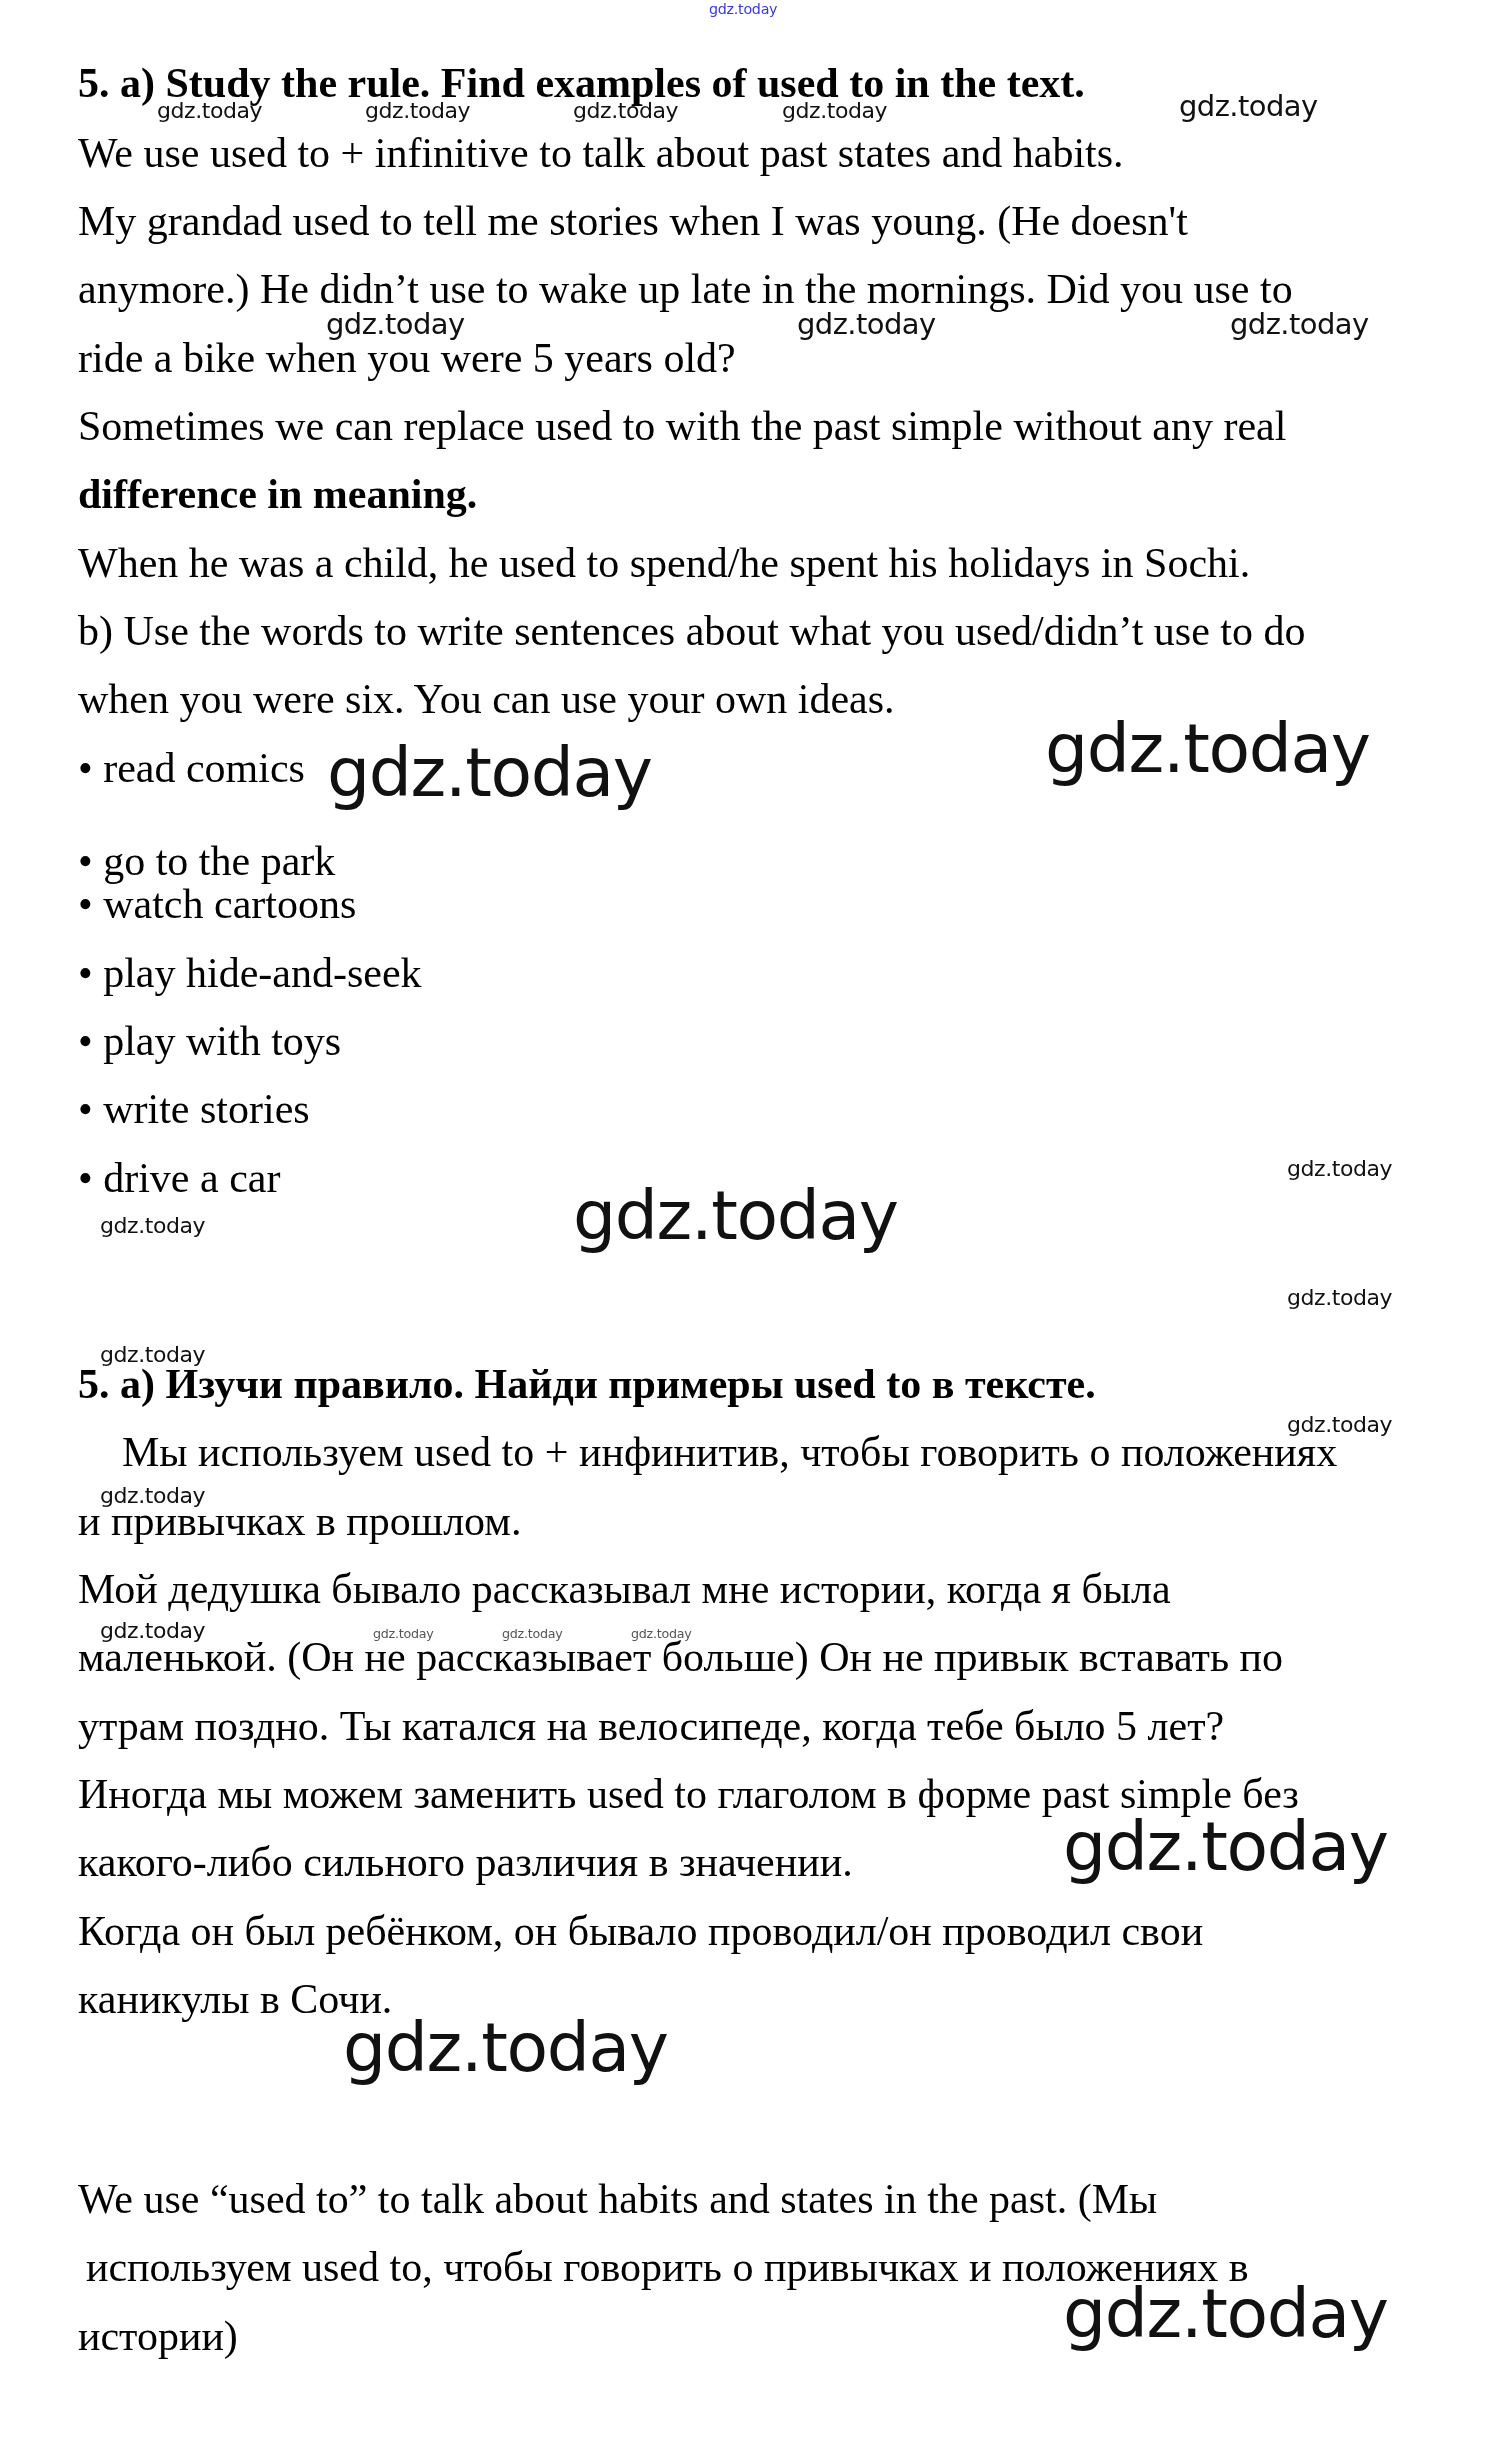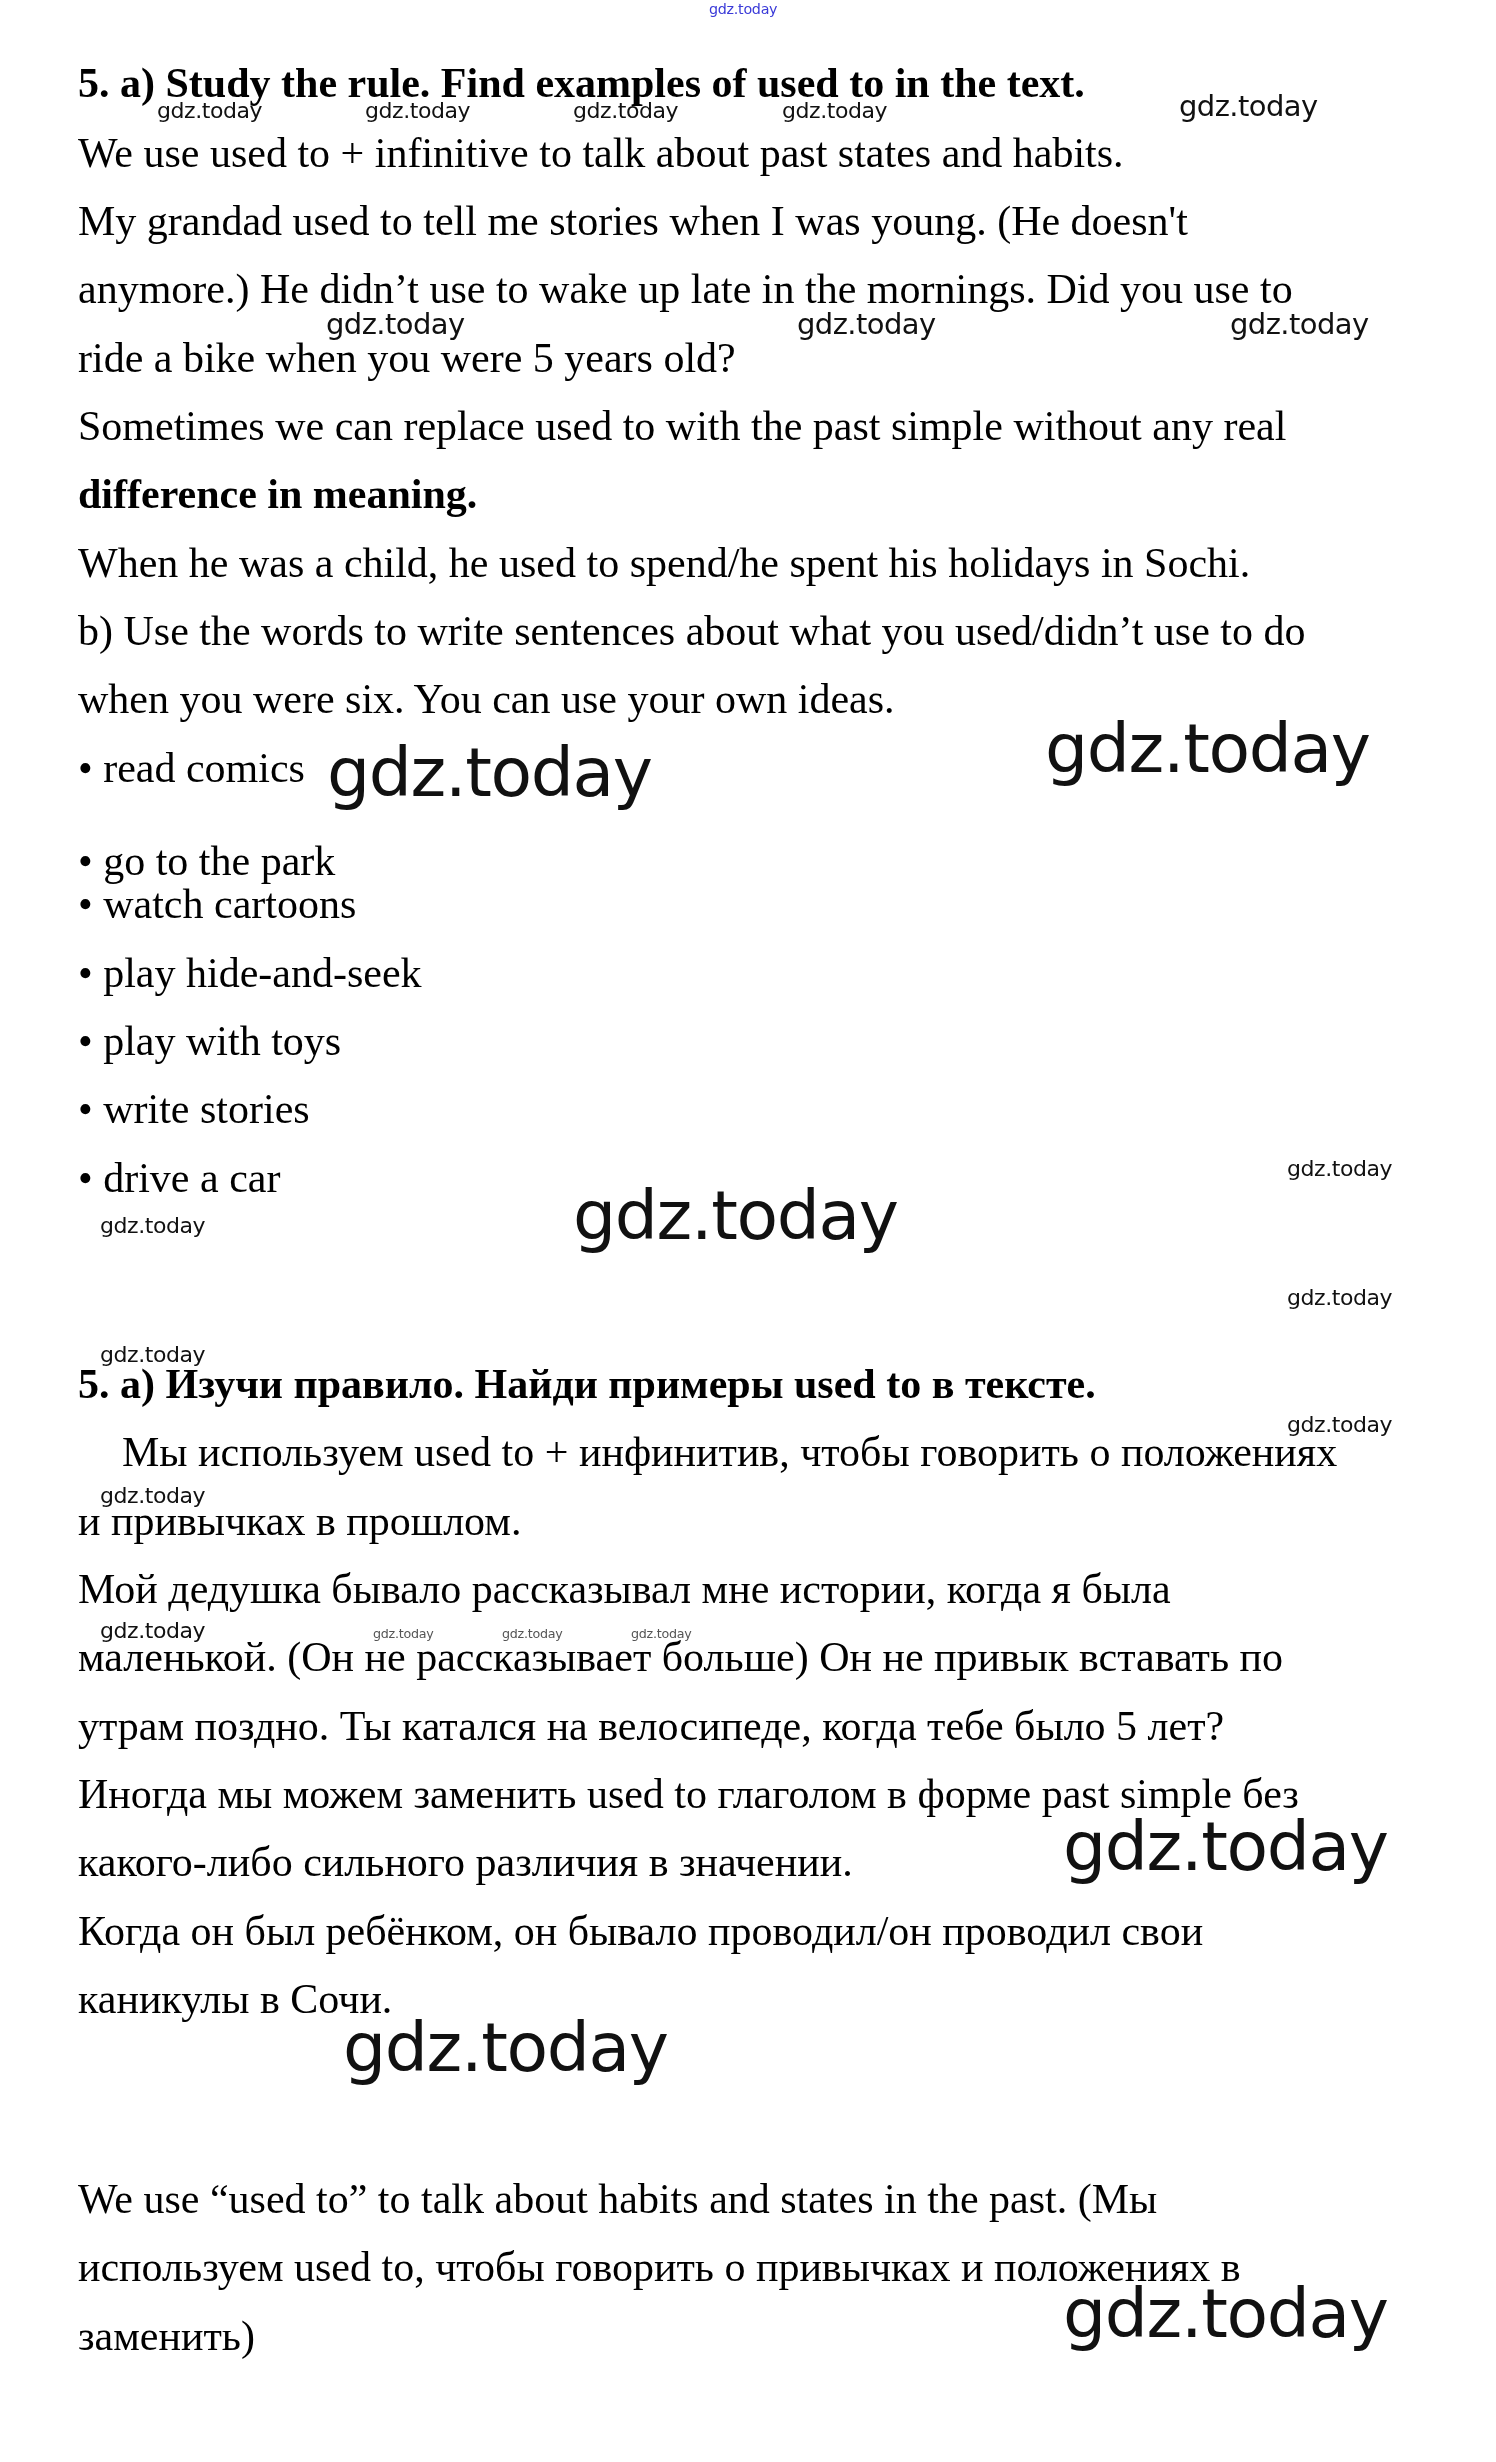--- a/index.html
+++ b/index.html
@@ -70,16 +70,16 @@
 <div class="line" style="top:1636px;">маленькой. (Он не рассказывает больше) Он не привык вставать по</div>
 <div class="line" style="top:1705px;">утрам поздно. Ты катался на велосипеде, когда тебе было 5 лет?</div>
 <div class="line" style="top:1773px;">Иногда мы можем заменить used to глаголом в форме past simple без</div>
 <div class="line" style="top:1841px;">какого-либо сильного различия в значении.</div>
 <div class="wm wm-l" style="left:1063px; top:1813px;">gdz.today</div>
 <div class="line" style="top:1910px;">Когда он был ребёнком, он бывало проводил/он проводил свои</div>
 <div class="line" style="top:1978px;">каникулы в Сочи.</div>
 <div class="wm wm-l" style="left:343px; top:2014px;">gdz.today</div>
 
 <div class="line" style="top:2178px;">We use “used to” to talk about habits and states in the past. (Мы</div>
-<div class="line" style="top:2246px;">используем used to, чтобы говорить о привычках и положениях в</div>
+<div class="line" style="top:2246px;margin-left:8px;">используем used to, чтобы говорить о привычках и положениях в</div>
 <div class="wm wm-l" style="left:1063px; top:2280px;">gdz.today</div>
-<div class="line" style="top:2315px;">заменить)</div>
+<div class="line" style="top:2315px;">истории)</div>
 
 
 </body></html>

